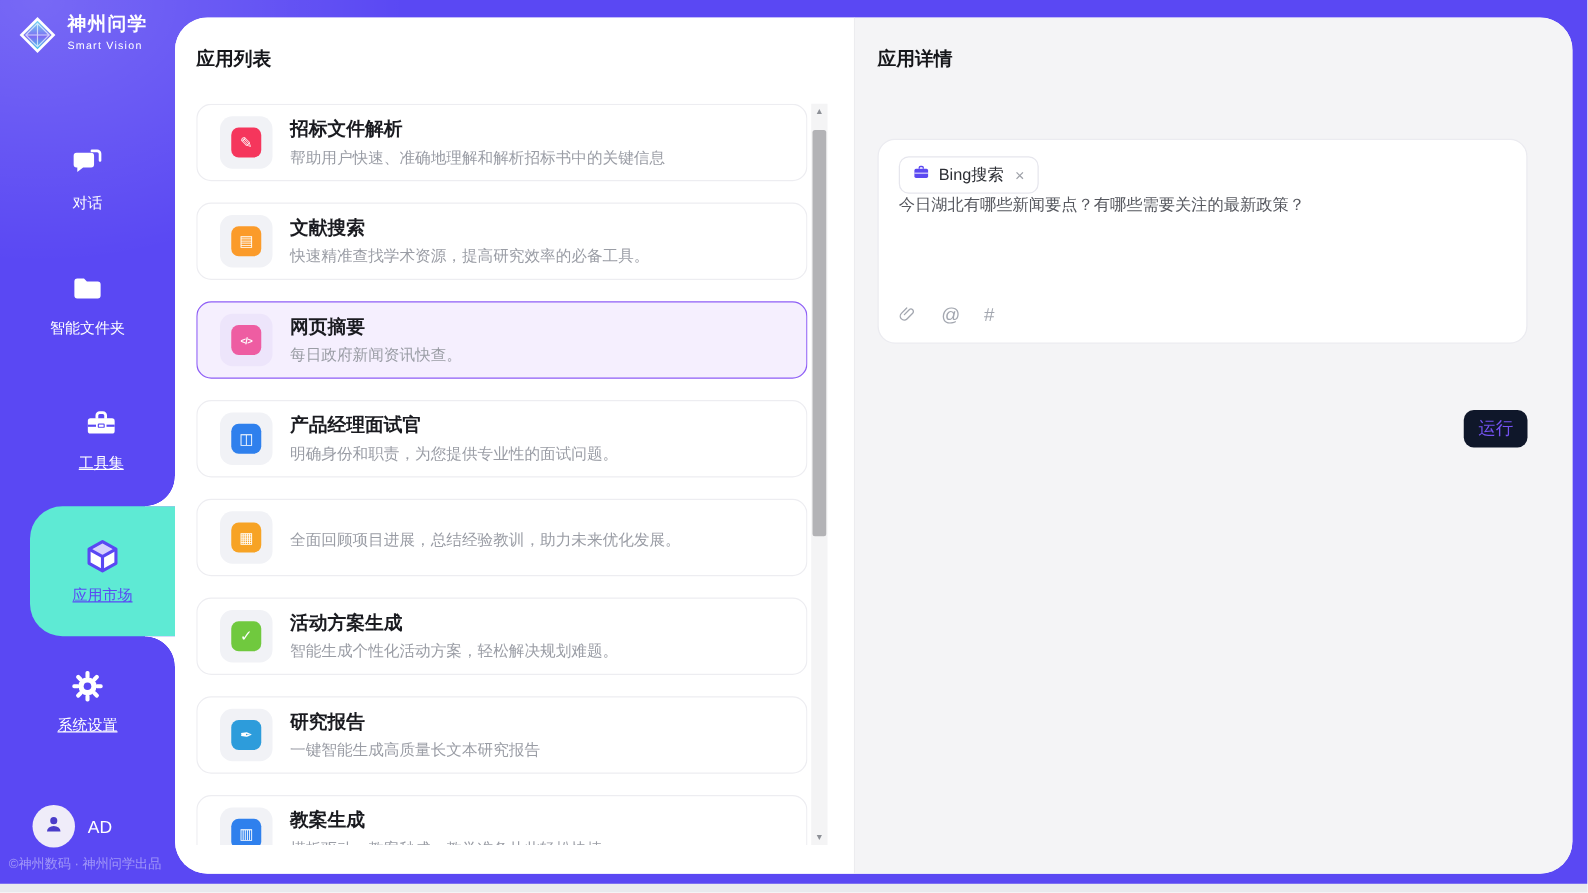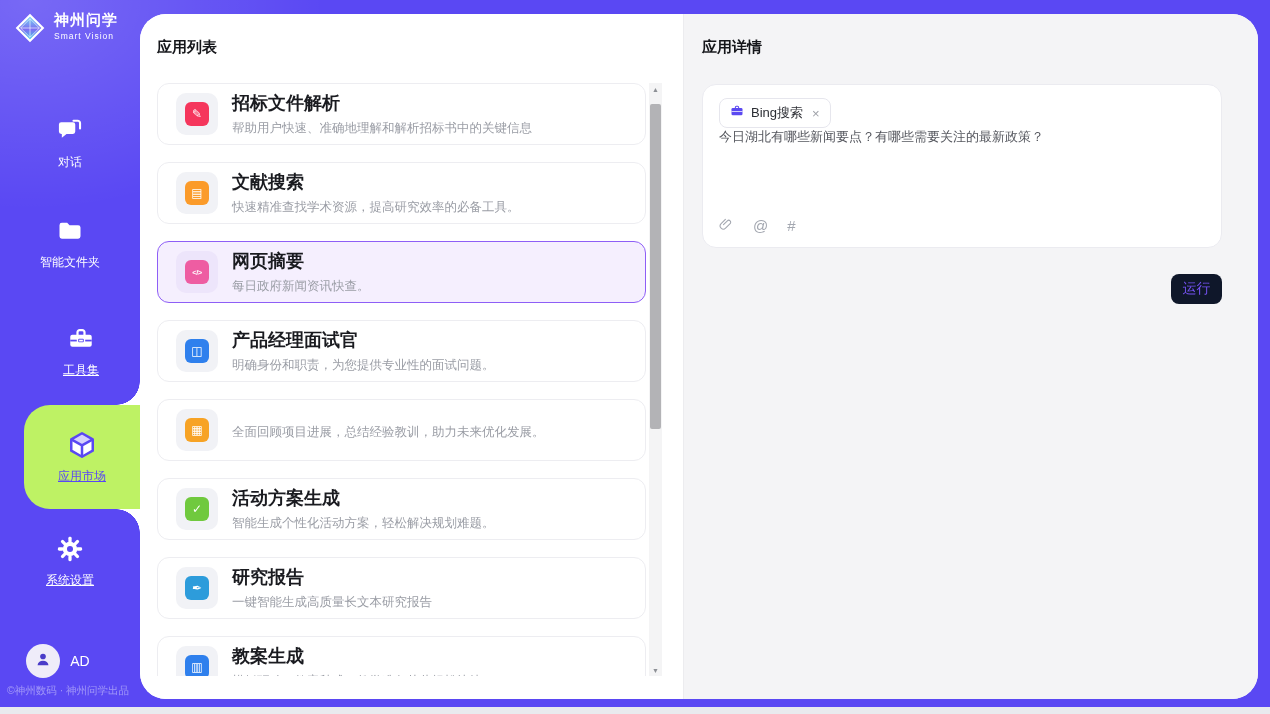--- a/index.html
+++ b/index.html
@@ -20,21 +20,21 @@
   
   .sidebar { position:absolute; left:0; top:0; width:140px; height:707px; }
   .logo { position:absolute; left:14px; top:12px; display:flex; align-items:flex-start; gap:8px; }
   .logo-name { color:#fff; font-size:15px; font-weight:700; letter-spacing:1px; line-height:1.1; }
   .logo-sub { color:#fff; font-size:8.5px; letter-spacing:1px; margin-top:2px; }
   .nav-list { position:absolute; left:0; top:0; width:140px; height:707px; }
   .nav-item { position:absolute; left:0; width:140px; display:flex; flex-direction:column; align-items:center; cursor:pointer; }
   .nav-item .nav-icon { width:30px; height:30px; display:flex; align-items:center; justify-content:center; }
   .nav-item .nav-label { margin-top:8px; font-size:12px; color:#fff; }
   .nav-item .nav-label.u { text-decoration:underline; }
-  .nav-item.active { left:24px; width:116px; height:104px; background:#bef264; border-radius:26px 0 0 26px; justify-content:center; }
+  .nav-item.active { left:24px; width:116px; height:104px; background:#5eead4; border-radius:26px 0 0 26px; justify-content:center; }
   .nav-item.active .nav-label { color:#5a48f3; }
   .nav-item.active::before {
     content:''; position:absolute; right:0; top:-24px; width:24px; height:24px;
     background:radial-gradient(circle at 0 0, #5a48f3 23.5px, #fff 24px);
   }
   .nav-item.active::after {
     content:''; position:absolute; right:0; bottom:-24px; width:24px; height:24px;
     background:radial-gradient(circle at 0 100%, #5a48f3 23.5px, #fff 24px);
   }
   .user-row { position:absolute; left:0; top:644px; width:116px; display:flex; align-items:center; justify-content:center; gap:10px; cursor:pointer; }
@@ -53,32 +53,32 @@
   .app-card {
     width:489px; height:62px; border:1px solid #ededf1; border-radius:12px; background:#fff;
     display:flex; align-items:center; padding-left:18px; margin-bottom:17px; cursor:pointer;
   }
   .app-card.selected { background:#f5effe; border:1.5px solid #8e5ef6; }
   .icon-tile { width:42px; height:42px; border-radius:10px; background:#f1f2f6; display:flex; align-items:center; justify-content:center; flex:0 0 auto; }
   .app-card.selected .icon-tile { background:#ede5fb; }
   .glyph-box { width:24px; height:24px; border-radius:6px; display:flex; align-items:center; justify-content:center; color:#fff; font-size:12px; font-weight:700; }
   .glyph-box.small { font-size:7.5px; letter-spacing:-0.5px; font-weight:700; }
   .app-text { margin-left:14px; min-width:0; }
-  .app-title { font-size:18px; font-weight:700; color:#1a1b20; }
+  .app-title { font-size:15px; font-weight:700; color:#1a1b20; }
   .app-desc { margin-top:5px; font-size:12.5px; color:#9a9da5; white-space:nowrap; }
 
   
   .scrollbar { position:absolute; left:509px; top:69px; width:13px; height:593px; background:#f4f4f5; }
   .scroll-arrow { position:absolute; left:0; width:13px; height:12px; display:flex; align-items:center; justify-content:center; font-size:7px; color:#8d9096; cursor:pointer; }
   .scroll-arrow.up { top:0; }
   .scroll-arrow.down { bottom:0; }
   .scroll-thumb { position:absolute; left:1px; top:21px; width:11px; height:325px; background:#b3b3b6; border-radius:2px; cursor:pointer; }
 
   
-  .detail-panel { flex:1; background:#f4f4f6; border-left:1px solid #ececef; padding:24px 36px 0 18px; display:flex; flex-direction:column; }
+  .detail-panel { flex:1; background:#f4f4f6; border-left:1px solid #ececef; padding:24px 36px 0 18px; display:flex; flex-direction:column;gap:27px; }
   .detail-card {
     margin-top:27px; height:164px; background:#fff; border:1px solid #ebebf0; border-radius:14px;
     padding:13px 16px 14px; display:flex; flex-direction:column;
   }
   .tool-tag { display:inline-flex; align-items:center; gap:7px; height:30px; padding:12px 10px; border:1px solid #e6e6ed; border-radius:8px; background:#fff; width:fit-content; cursor:default; }
   .tool-tag .tag-label { font-size:13px; color:#2b2d33; }
   .tool-tag .tag-close { font-size:13px; color:#9ea1a8; margin-left:2px; cursor:pointer; line-height:1; }
   .query-text { font-size:13px; color:#55575e; cursor:text; }
   .composer-icons { margin-top:auto; display:flex; align-items:center; gap:19px; color:#a3a7b0; }
   .composer-icons .ci { font-size:15px; line-height:1; cursor:pointer; display:flex; align-items:center; }

